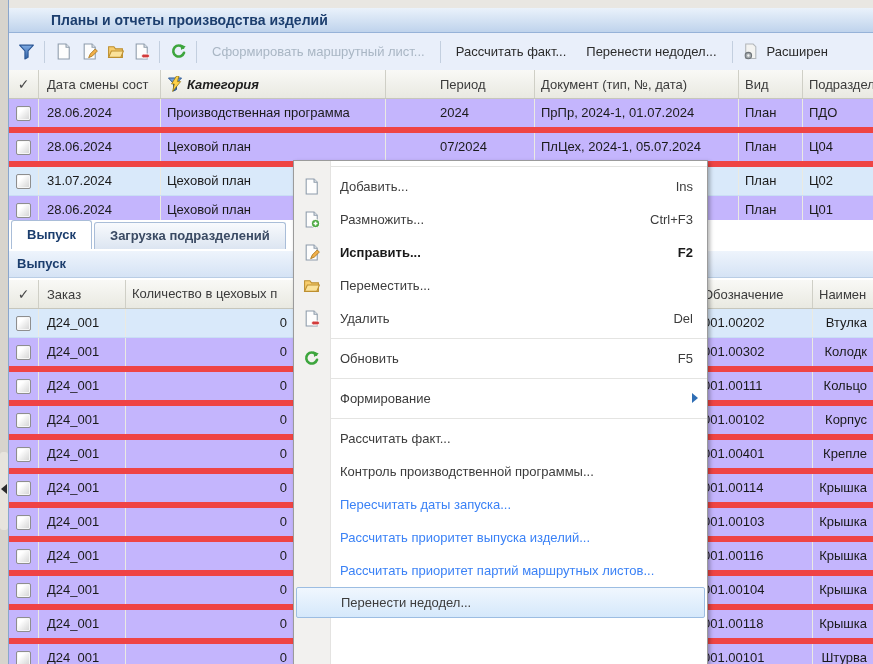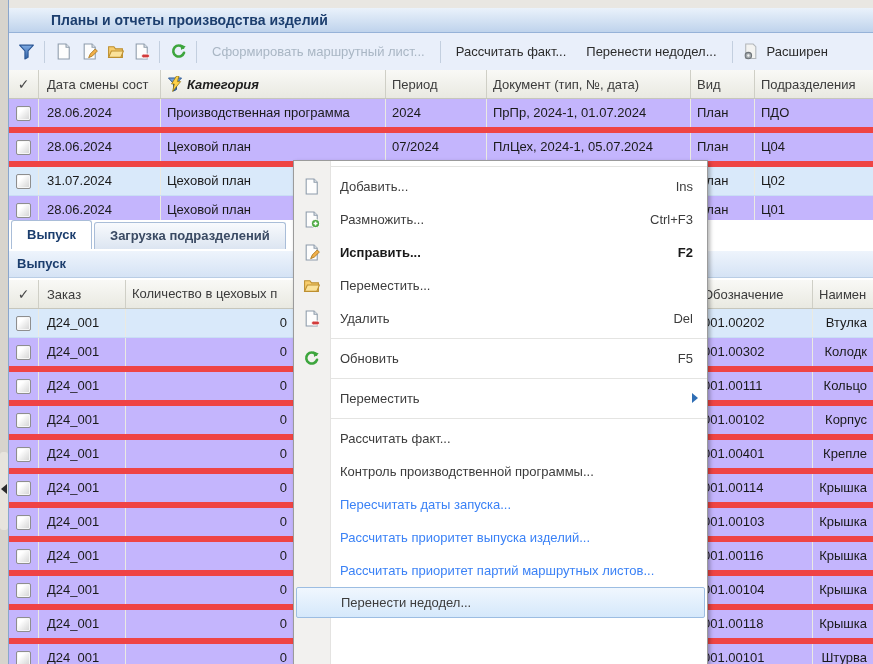--- a/index.html
+++ b/index.html
@@ -35,21 +35,21 @@
   .td{border-right:1px solid #eaeae2;line-height:27px;padding:0 6px;overflow:hidden;
     white-space:nowrap;box-sizing:border-box;flex:none;}
   .checkbox{width:13px;height:13px;border:1px solid #8e8e8e;border-radius:2px;display:inline-block;
     background:linear-gradient(135deg,#ffffff 30%,#d2d2d2);box-shadow:inset 0 0 0 1px #f6f6f6;margin-top:7px;}
   .c-check{width:30px;text-align:center;justify-content:center;display:flex;}
   .hcheck{color:#4a4a4a;font-size:14px;line-height:27px;}
   
   .t1{position:absolute;left:0;top:62px;right:0;}
   .c1-date{width:122px;padding-left:8px;}
   .c1-cat{width:225px;}
-  .c1-period{width:101px;}
+  .c1-period{width:101px;margin-left:48px;}
   .c1-doc{width:204px;}
   .c1-kind{width:64px;}
   .c1-dept{flex:1;border-right:none;}
   .th.c1-cat{font-weight:bold;font-style:italic;color:#1f1f1f;}
   
   .tabstrip{position:absolute;left:0;top:212px;right:0;height:29px;display:flex;align-items:flex-end;padding-left:2px;background:#fff;}
   .tab{height:26px;line-height:26px;padding:0 15px;font-weight:bold;font-size:13px;
     border:1px solid #a9bdd8;border-bottom:none;border-radius:3px 3px 0 0;margin-right:2px;
     background:linear-gradient(#f8fafd,#dce5f1);color:#3a4a63;white-space:nowrap;}
   .tab.active{background:#fff;color:#1c3e6e;height:28px;line-height:28px;}
@@ -454,21 +454,21 @@
     <span class="mico">
         <svg class="ico" viewBox="0 0 16 16">
           <use href="#g-refresh"></use>
         </svg>
       </span>
     <span class="mlabel">Обновить</span>
     <span class="mshort">F5</span>
   </div>
   <div class="msep"></div>
   <div class="mi">
-    <span class="mlabel">Переместить</span>
+    <span class="mlabel">Формирование</span>
     <span class="subarrow"></span>
   </div>
   <div class="msep"></div>
   <div class="mi">
     <span class="mlabel">Рассчитать факт...</span>
   </div>
   <div class="mi">
     <span class="mlabel">Контроль производственной программы...</span>
   </div>
   <div class="mi disabled">

